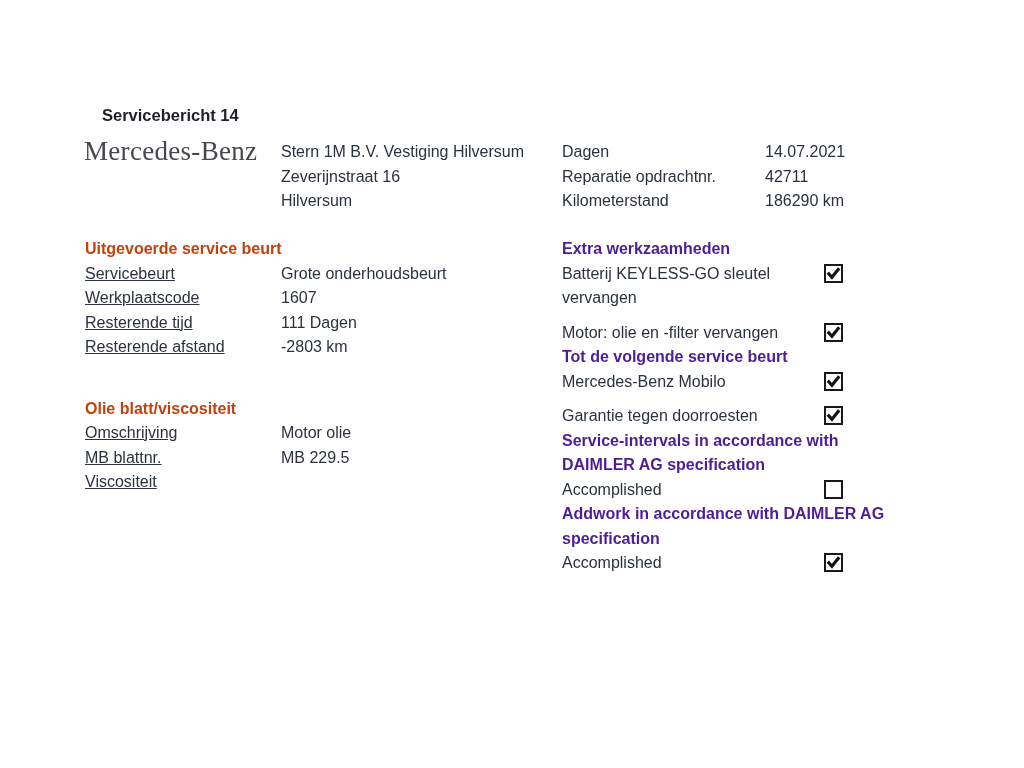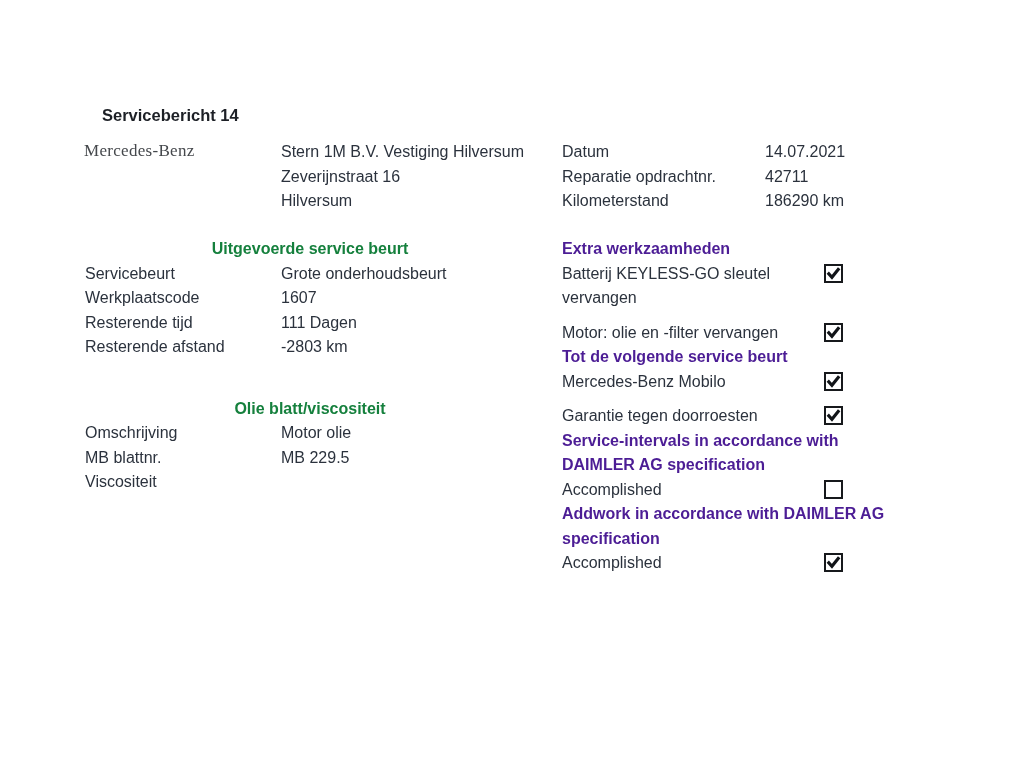--- a/index.html
+++ b/index.html
@@ -2,41 +2,41 @@
 <html><head>
 <meta charset="utf-8">
 <style>
   * { margin:0; padding:0; box-sizing:border-box; }
   html,body { background:#ffffff; }
   .canvas {
     position:relative; width:1024px; height:768px; background:#ffffff;
     font-family:"Liberation Sans", sans-serif; font-size:16px; color:#2b323d;
     overflow:hidden;
   }
-  .bold-head { font-weight:bold; color:#15803d;text-align:center; }
+  .bold-head { font-weight:bold; color:#c2410c; }
 
   .doc-title {
     position:absolute; left:70px; top:103px;
     font-weight:bold; font-size:16.5px; color:#1d2026; line-height:25px;margin-left:32px;
   }
   .brand {
     position:absolute; left:84px; top:138px;
-    font-family:"Liberation Serif", serif; font-size:17px; color:#45484c;
+    font-family:"Liberation Serif", serif; font-size:27px; color:#45484c;
     letter-spacing:0.3px; line-height:26px;
   }
   .dealer { position:absolute; left:281px; top:140px; line-height:24.5px; }
   .meta { position:absolute; left:562px; top:140px; line-height:24.5px; }
   .meta-row { display:flex; }
   .meta-label { width:203px; }
 
   .col-left { position:absolute; left:85px; top:237px; width:450px; line-height:24.5px; }
   .col-right { position:absolute; left:562px; top:237px; width:345px; line-height:24.5px; }
 
   .field-row { display:flex; min-height:24.5px; }
-  .field-label { width:196px; flex:none; }
+  .field-label { width:196px; flex:none;text-decoration:underline; }
   .section-gap { margin-top:37px; }
   .r-section-gap { }
 
   .check-row { position:relative; width:281px; min-height:24.5px; margin-bottom:10px; }
   .check-row:last-child { margin-bottom:0; }
   .check-label { display:block; max-width:254px; }
   .checkbox {
     position:absolute; top:2px; right:0;
     width:19px; height:19px; border:2px solid #17191c; background:#ffffff;
     display:inline-flex; align-items:center; justify-content:center;
@@ -58,21 +58,21 @@
   <div class="brand">Mercedes-Benz</div>
 
   <div class="dealer">
     <div>Stern 1M B.V. Vestiging Hilversum</div>
     <div>Zeverijnstraat 16</div>
     <div>Hilversum</div>
   </div>
 
   <div class="meta">
     <div class="meta-row">
-      <span class="meta-label">Datum</span>
+      <span class="meta-label">Dagen</span>
       <span class="meta-value">14.07.2021</span>
     </div>
     <div class="meta-row">
       <span class="meta-label">Reparatie opdrachtnr.</span>
       <span class="meta-value">42711</span>
     </div>
     <div class="meta-row">
       <span class="meta-label">Kilometerstand</span>
       <span class="meta-value">186290 km</span>
     </div>

